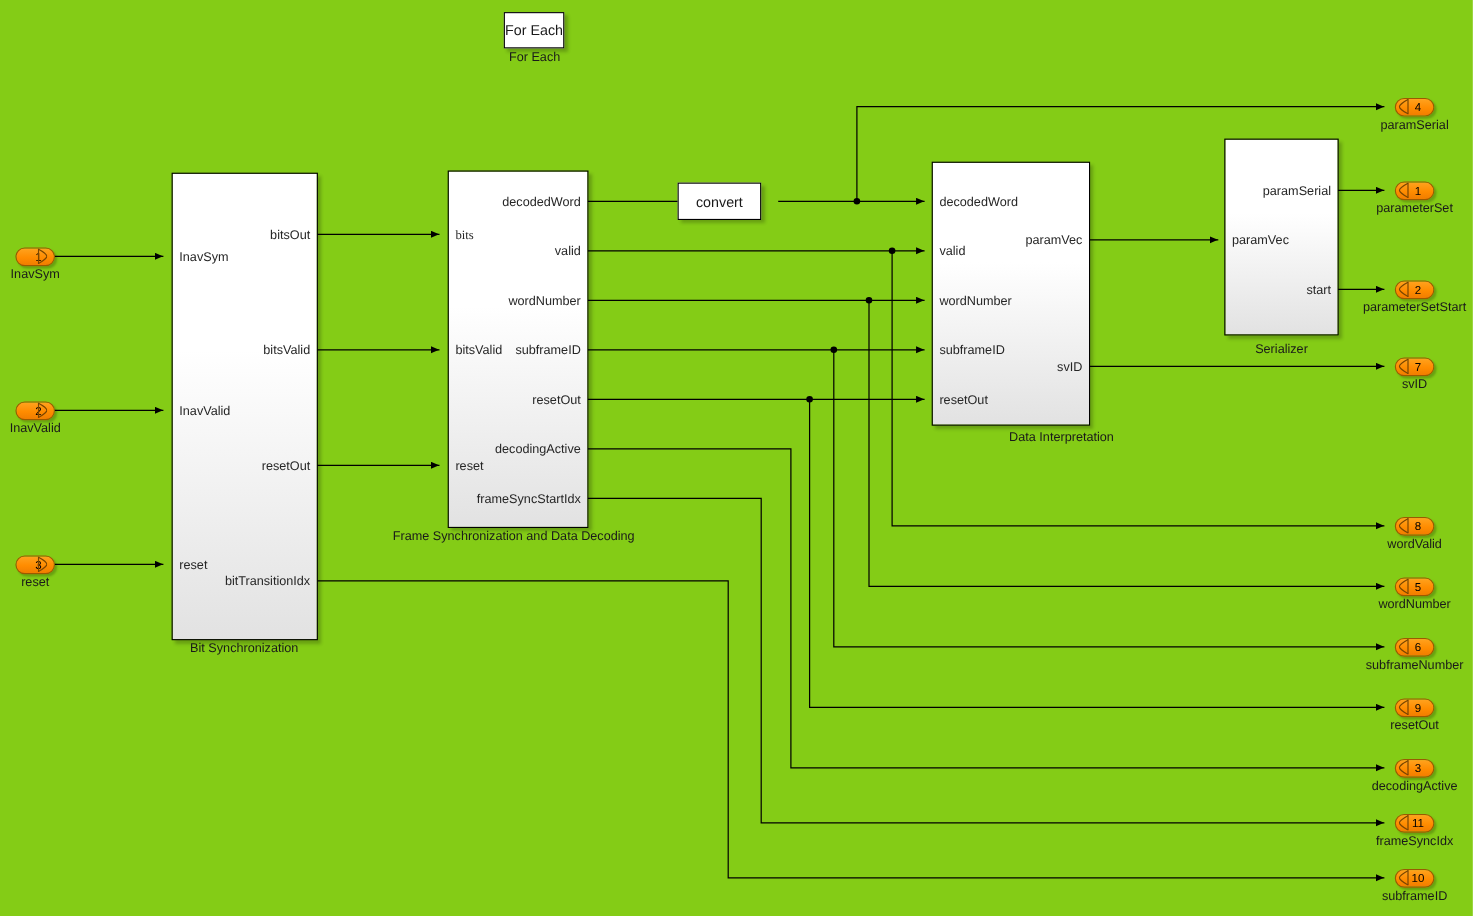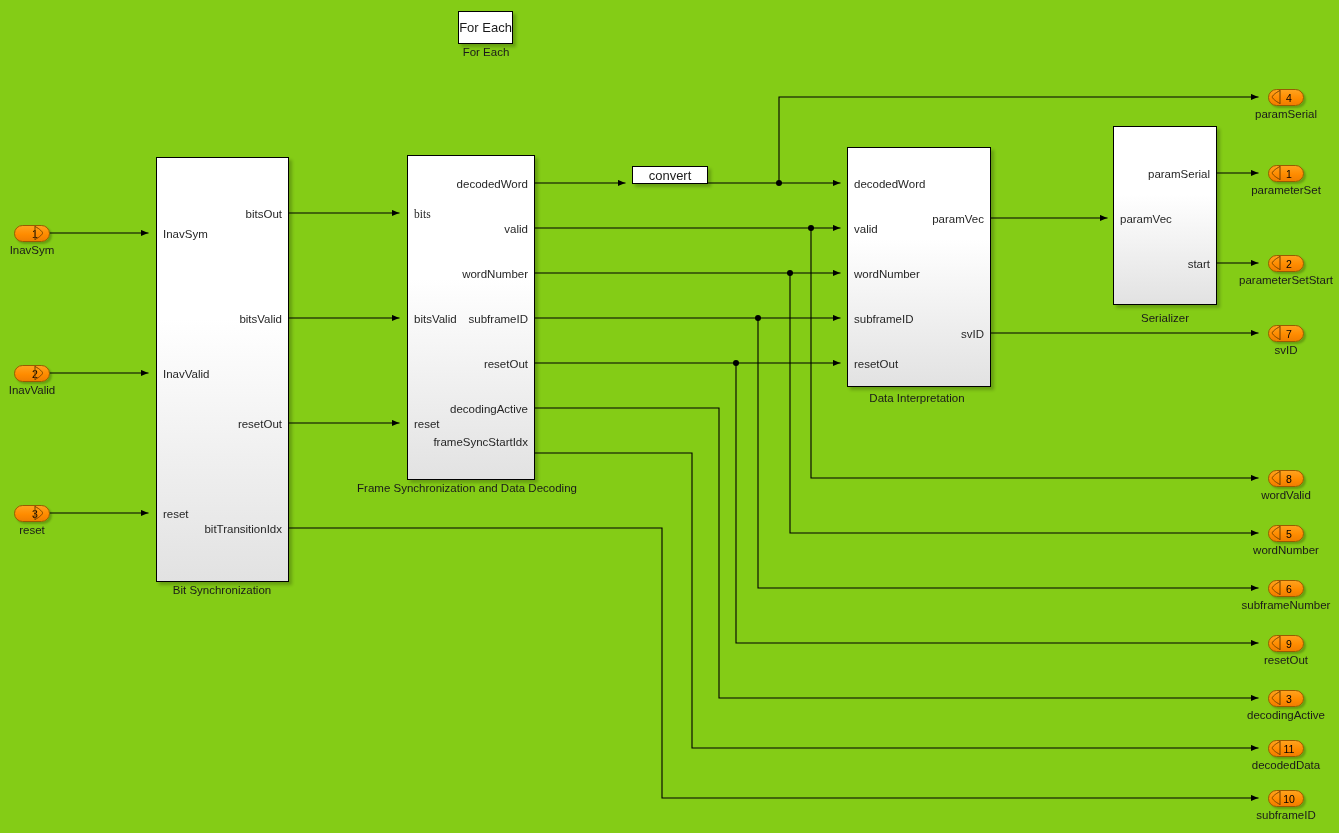--- a/index.html
+++ b/index.html
@@ -191,39 +191,39 @@
     <span class="plabel inp" style="top:58px; margin-left:6px;font-family:Liberation Serif, serif;">bits</span>
     <span class="plabel inp" style="top:163px; margin-left:6px;">bitsValid</span>
     <span class="plabel inp" style="top:268px; margin-left:6px;">reset</span>
 
     <span class="plabel outp" style="top:28px; margin-right:6px;">decodedWord</span>
     <span class="plabel outp" style="top:73px; margin-right:6px;">valid</span>
     <span class="plabel outp" style="top:118px; margin-right:6px;">wordNumber</span>
     <span class="plabel outp" style="top:163px; margin-right:6px;">subframeID</span>
     <span class="plabel outp" style="top:208px; margin-right:6px;">resetOut</span>
     <span class="plabel outp" style="top:253px; margin-right:6px;">decodingActive</span>
-    <span class="plabel outp" style="top:286px; margin-right:6px;">frameSyncStartIdx</span>
+    <span class="plabel outp" style="top:298px; margin-right:6px;">frameSyncStartIdx</span>
   </div>
   <div class="blk-caption" style="left:467px; top:482px;">Frame Synchronization and Data Decoding</div>
 
-  <div class="blk plain" style="left:632px; top:166px; width:76px; height:18px;">
+  <div class="blk plain" style="left:616px; top:166px; width:76px; height:34px;">
     <span class="blk-text">convert</span>
   </div>
 
   <div class="blk" style="left:847px; top:147px; width:144px; height:240px;">
     <span class="plabel inp" style="top:36px; margin-left:6px;">decodedWord</span>
     <span class="plabel inp" style="top:81px; margin-left:6px;">valid</span>
     <span class="plabel inp" style="top:126px; margin-left:6px;">wordNumber</span>
     <span class="plabel inp" style="top:171px; margin-left:6px;">subframeID</span>
     <span class="plabel inp" style="top:216px; margin-left:6px;">resetOut</span>
 
     <span class="plabel outp" style="top:71px; margin-right:6px;">paramVec</span>
     <span class="plabel outp" style="top:186px; margin-right:6px;">svID</span>
   </div>
-  <div class="blk-caption" style="left:917px; top:392px;">Data Interpretation</div>
+  <div class="blk-caption" style="left:965px; top:392px;">Data Interpretation</div>
 
   <div class="blk" style="left:1113px; top:126px; width:104px; height:179px;">
     <span class="plabel inp" style="top:92px; margin-left:6px;">paramVec</span>
     <span class="plabel outp" style="top:47px; margin-right:6px;">paramSerial</span>
     <span class="plabel outp" style="top:137px; margin-right:6px;">start</span>
   </div>
   <div class="blk-caption" style="left:1165px; top:312px;">Serializer</div>
 
   <div class="port in" style="left:14px; top:225px;">
     <div class="body"></div>
@@ -346,21 +346,21 @@
   <div class="port-caption" style="left:1286px; top:709px;">decodingActive</div>
 
   <div class="port out" style="left:1268px; top:740px;">
     <div class="body"></div>
     <div class="num">11</div>
     <svg class="glyph" viewBox="0 0 10 14">
       <path d="M9,0 L9,14" stroke="#7a4600" stroke-width="1.1" fill="none"></path>
       <path d="M9,0.5 C4,3 1.2,6 1.2,7 C1.2,8 4,11 9,13.5" stroke="#7a4600" stroke-width="1" fill="none"></path>
     </svg>
   </div>
-  <div class="port-caption" style="left:1286px; top:759px;">decodedData</div>
+  <div class="port-caption" style="left:1286px; top:759px;">frameSyncIdx</div>
 
   <div class="port out" style="left:1268px; top:790px;">
     <div class="body"></div>
     <div class="num">10</div>
     <svg class="glyph" viewBox="0 0 10 14">
       <path d="M9,0 L9,14" stroke="#7a4600" stroke-width="1.1" fill="none"></path>
       <path d="M9,0.5 C4,3 1.2,6 1.2,7 C1.2,8 4,11 9,13.5" stroke="#7a4600" stroke-width="1" fill="none"></path>
     </svg>
   </div>
   <div class="port-caption" style="left:1286px; top:809px;">subframeID</div>

